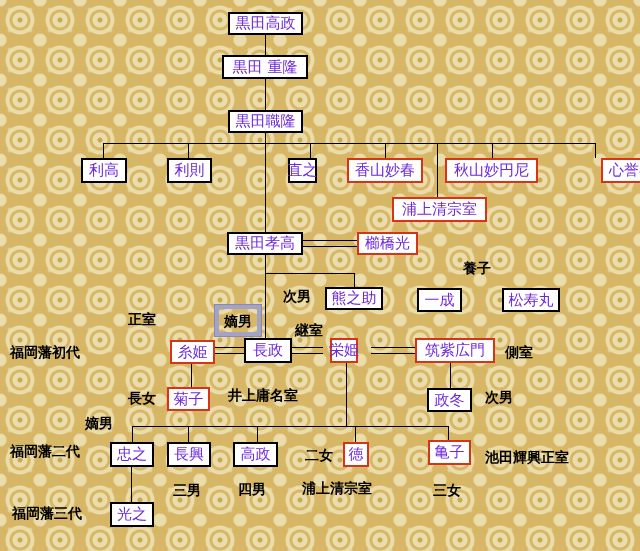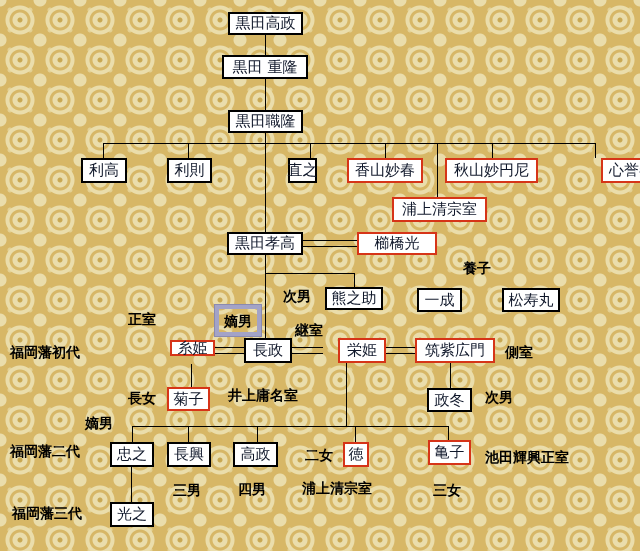--- a/index.html
+++ b/index.html
@@ -19,21 +19,21 @@
       radial-gradient(circle at 40px 40px, #eaddab 0 6px, #d7b766 7px 9px, rgba(0,0,0,0) 10px),
       radial-gradient(circle at 10px 10px, #e3d194 0 2px, rgba(0,0,0,0) 3px),
       radial-gradient(circle at 30px 10px, #e3d194 0 2px, rgba(0,0,0,0) 3px),
       radial-gradient(circle at 10px 30px, #e3d194 0 2px, rgba(0,0,0,0) 3px),
       radial-gradient(circle at 30px 30px, #e3d194 0 2px, rgba(0,0,0,0) 3px);
     background-size:40px 40px;
   }
   .cline{position:absolute;background:#000;}
   .pbox{
     position:absolute;box-sizing:border-box;background:#fff;
-    border:2px solid #000;color:#0f172a;
+    border:2px solid #000;color:#6d28d9;
     display:flex;align-items:center;justify-content:center;
     font-size:15px;line-height:1;white-space:nowrap;padding:0 1px;
   }
   .pbox.red{border-color:#d63418;}
   .klabel{
     position:absolute;color:#000;font-weight:bold;font-size:14px;
     line-height:1;white-space:nowrap;
   }
   .hl{
     position:absolute;box-sizing:border-box;
@@ -83,27 +83,27 @@
     <div class="pbox" style="left: 222px; top: 55px; width: 86px; height: 24px;">黒田 重隆</div>
     <div class="pbox" style="left: 228px; top: 110px; width: 75px; height: 23px;">黒田職隆</div>
     <div class="pbox" style="left: 81px; top: 158px; width: 46px; height: 25px;">利高</div>
     <div class="pbox" style="left: 167px; top: 158px; width: 45px; height: 25px;">利則</div>
     <div class="pbox" style="left: 288px; top: 158px; width: 29px; height: 25px;">直之</div>
     <div class="pbox red" style="left: 347px; top: 158px; width: 76px; height: 25px;">香山妙春</div>
     <div class="pbox red" style="left: 445px; top: 158px; width: 93px; height: 25px;">秋山妙円尼</div>
     <div class="pbox red" style="left: 557px; top: 158px; width: 76px; height: 25px; margin-left: 44px;">心誉春勢</div>
     <div class="pbox red" style="left: 392px; top: 197px; width: 95px; height: 25px;">浦上清宗室</div>
     <div class="pbox" style="left: 227px; top: 232px; width: 76px; height: 23px;">黒田孝高</div>
-    <div class="pbox red" style="left: 357px; top: 232px; width: 80px; height: 23px;">櫛橋光</div>
+    <div class="pbox red" style="left: 357px; top: 232px; width: 61px; height: 23px;">櫛橋光</div>
     <div class="pbox" style="left: 325px; top: 287px; width: 58px; height: 23px;">熊之助</div>
     <div class="pbox" style="left: 417px; top: 288px; width: 45px; height: 24px;">一成</div>
     <div class="pbox" style="left: 502px; top: 288px; width: 58px; height: 24px;">松寿丸</div>
-    <div class="pbox red" style="left: 170px; top: 340px; width: 45px; height: 16px;">糸姫</div>
+    <div class="pbox red" style="left: 170px; top: 340px; width: 45px; height: 24px;">糸姫</div>
     <div class="pbox" style="left: 244px; top: 338px; width: 48px; height: 25px;">長政</div>
-    <div class="pbox red" style="left: 338px; top: 338px; width: 48px; height: 25px;">栄姫</div>
+    <div class="pbox red" style="left: 330px; top: 338px; width: 28px; height: 25px;">栄姫</div>
     <div class="pbox red" style="left: 415px; top: 338px; width: 80px; height: 25px;">筑紫広門</div>
     <div class="pbox red" style="left: 167px; top: 387px; width: 43px; height: 24px;">菊子</div>
     <div class="pbox" style="left: 427px; top: 388px; width: 45px; height: 24px;">政冬</div>
     <div class="pbox" style="left: 110px; top: 442px; width: 44px; height: 25px;">忠之</div>
     <div class="pbox" style="left: 167px; top: 442px; width: 44px; height: 25px;">長興</div>
     <div class="pbox" style="left: 233px; top: 442px; width: 45px; height: 25px;">高政</div>
     <div class="pbox red" style="left: 343px; top: 442px; width: 26px; height: 25px;">徳</div>
     <div class="pbox red" style="left: 428px; top: 440px; width: 43px; height: 25px;">亀子</div>
     <div class="pbox" style="left: 110px; top: 502px; width: 44px; height: 25px;">光之</div>
     <div class="klabel" style="left: 128px; top: 312px;">正室</div>

